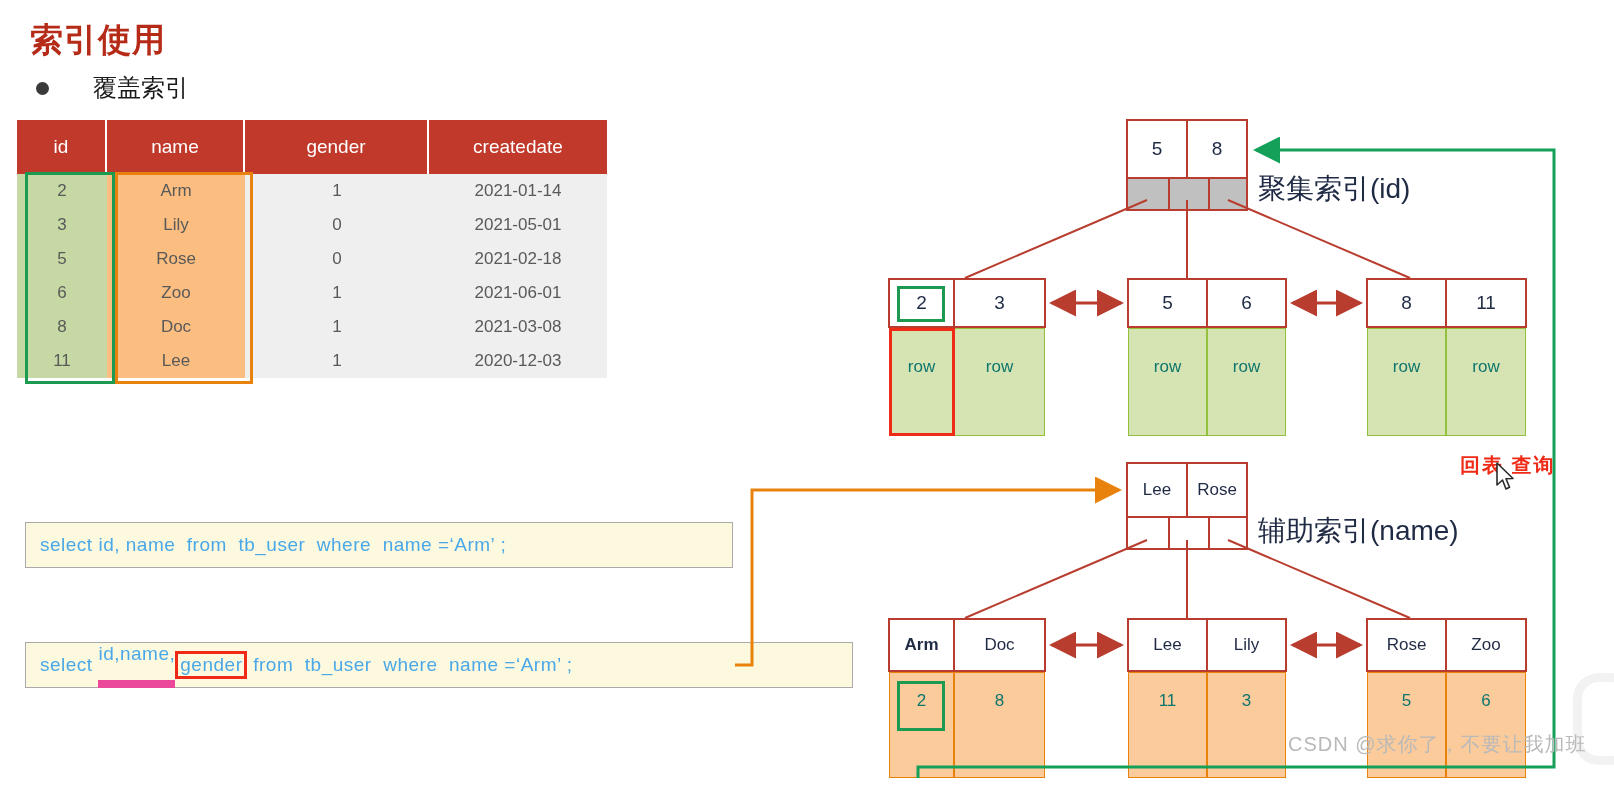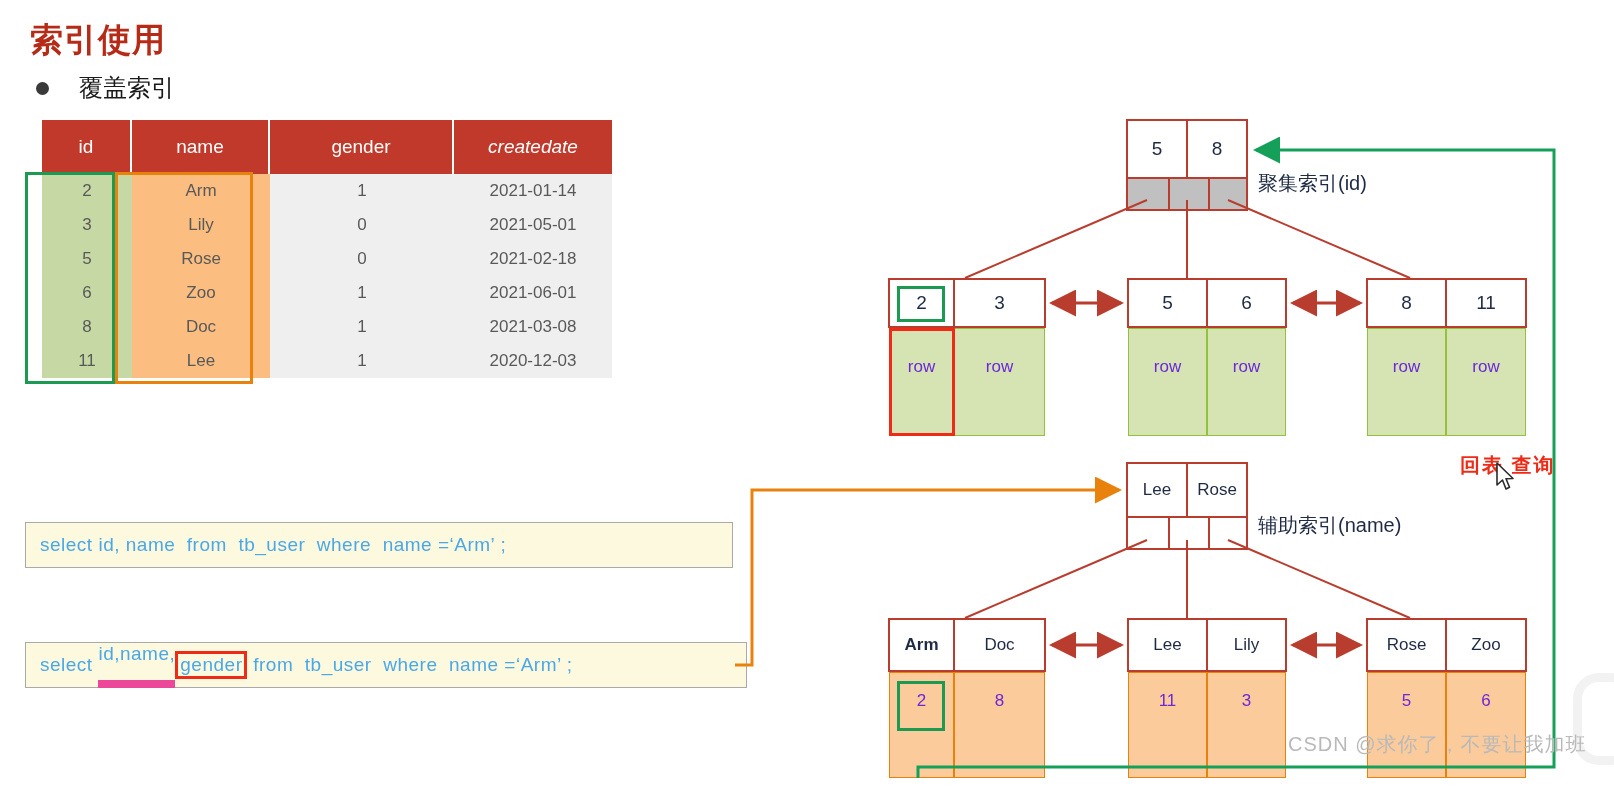--- a/index.html
+++ b/index.html
@@ -14,47 +14,47 @@
   #root { position:relative; width:1614px; height:787px; }
 
   
   .page-title {
     position:absolute; left:30px; top:18px;
     font-size:33px; font-weight:bold; color:#b52b17;
     letter-spacing:1px;
   }
   .bullet-row {
     position:absolute; left:36px; top:72px;
-    display:flex; align-items:center; gap:30px;text-align:center;
+    display:flex; align-items:center; gap:44px;text-align:center;
   }
   .bullet-dot {
     width:13px; height:13px; border-radius:50%;
     background:#3a3a3a; display:inline-block;
   }
   .bullet-label { font-size:24px; color:#1a1a1a; }
 
   
   .tbl {
-    position:absolute; left:42px; top:120px;
+    position:absolute; left:17px; top:120px;
     border-collapse:separate; border-spacing:0;
   }
   .tbl th {
     background:#c0392b; color:#ffffff; font-weight:normal;
     font-size:19px; height:54px; border-right:2px solid #ffffff;
     vertical-align:middle;
   }
   .tbl th:last-child { border-right:none; }
   .tbl td {
     height:34px; font-size:17px; color:#595959;
     text-align:center; vertical-align:middle;
   }
   .col-id   { width:90px; }
   .col-name { width:138px; }
   .col-gender { width:184px; }
-  .col-date { width:158px;font-style:italic; }
+  .col-date { width:178px; }
   td.c-id   { background:#c6d9a4; }
   td.c-name { background:#fbbe80; }
   td.c-other{ background:#efefef; }
 
   .hl-green-col {
     position:absolute; left:25px; top:172px;
     width:90px; height:212px;
     border:3px solid #1d9a52; pointer-events:none;
   }
   .hl-orange-col {
@@ -69,21 +69,21 @@
     width:708px; height:46px;
     background:#fdf9df; border:1px solid #aaaaaa;
     display:flex; align-items:center;
     padding-left:14px;
     font-size:19px; color:#4aa8e8;
     letter-spacing:.5px;
     white-space:pre;
   }
   #sql1 { top:406px; }
   #sql2 { top:522px; }
-  #sql3 { top:642px; width:722px; }
+  #sql3 { top:642px; width:828px; }
   .u-green { text-decoration:none; border-bottom:8px solid #ec4899; padding-bottom:15px; }
   .box-red {
     border:3px solid #ef2b17; padding:0 2px;
     display:inline-block; line-height:22px;
   }
 
   
   .node {
     position:absolute;
     border:2px solid #b93d2e;
@@ -107,30 +107,30 @@
   }
   .ptrbar .seg:last-child { border-right:none; }
   .ptrbar.grey .seg { background:#c0c0c0; }
 
   .payload {
     position:absolute; display:flex;
   }
   .payload .pcell {
     display:flex; align-items:flex-start; justify-content:center;
     padding-top:28px;
-    font-size:17px; color:#6d28d9;
+    font-size:17px; color:#0f766e;
   }
   .payload.green .pcell { background:#d6e4b4; border:1px solid #93c13d; }
   .payload.orange .pcell { background:#fbcb9c; border:1px solid #e8820c; }
 
   .hl-box-green { position:absolute; border:3px solid #1d9a52; pointer-events:none; }
   .hl-box-red   { position:absolute; border:3px solid #ef2b17; pointer-events:none; }
 
   .idx-label {
-    position:absolute; font-size:20px; color:#1f2a44;
+    position:absolute; font-size:28px; color:#1f2a44;
   }
   .redo-label {
     position:absolute; font-size:20px; color:#ef2b17; font-weight:bold;
     letter-spacing:2px;
   }
   svg.overlay {
     position:absolute; left:0; top:0; width:1614px; height:787px;
     pointer-events:none;
   }
   .watermark {

